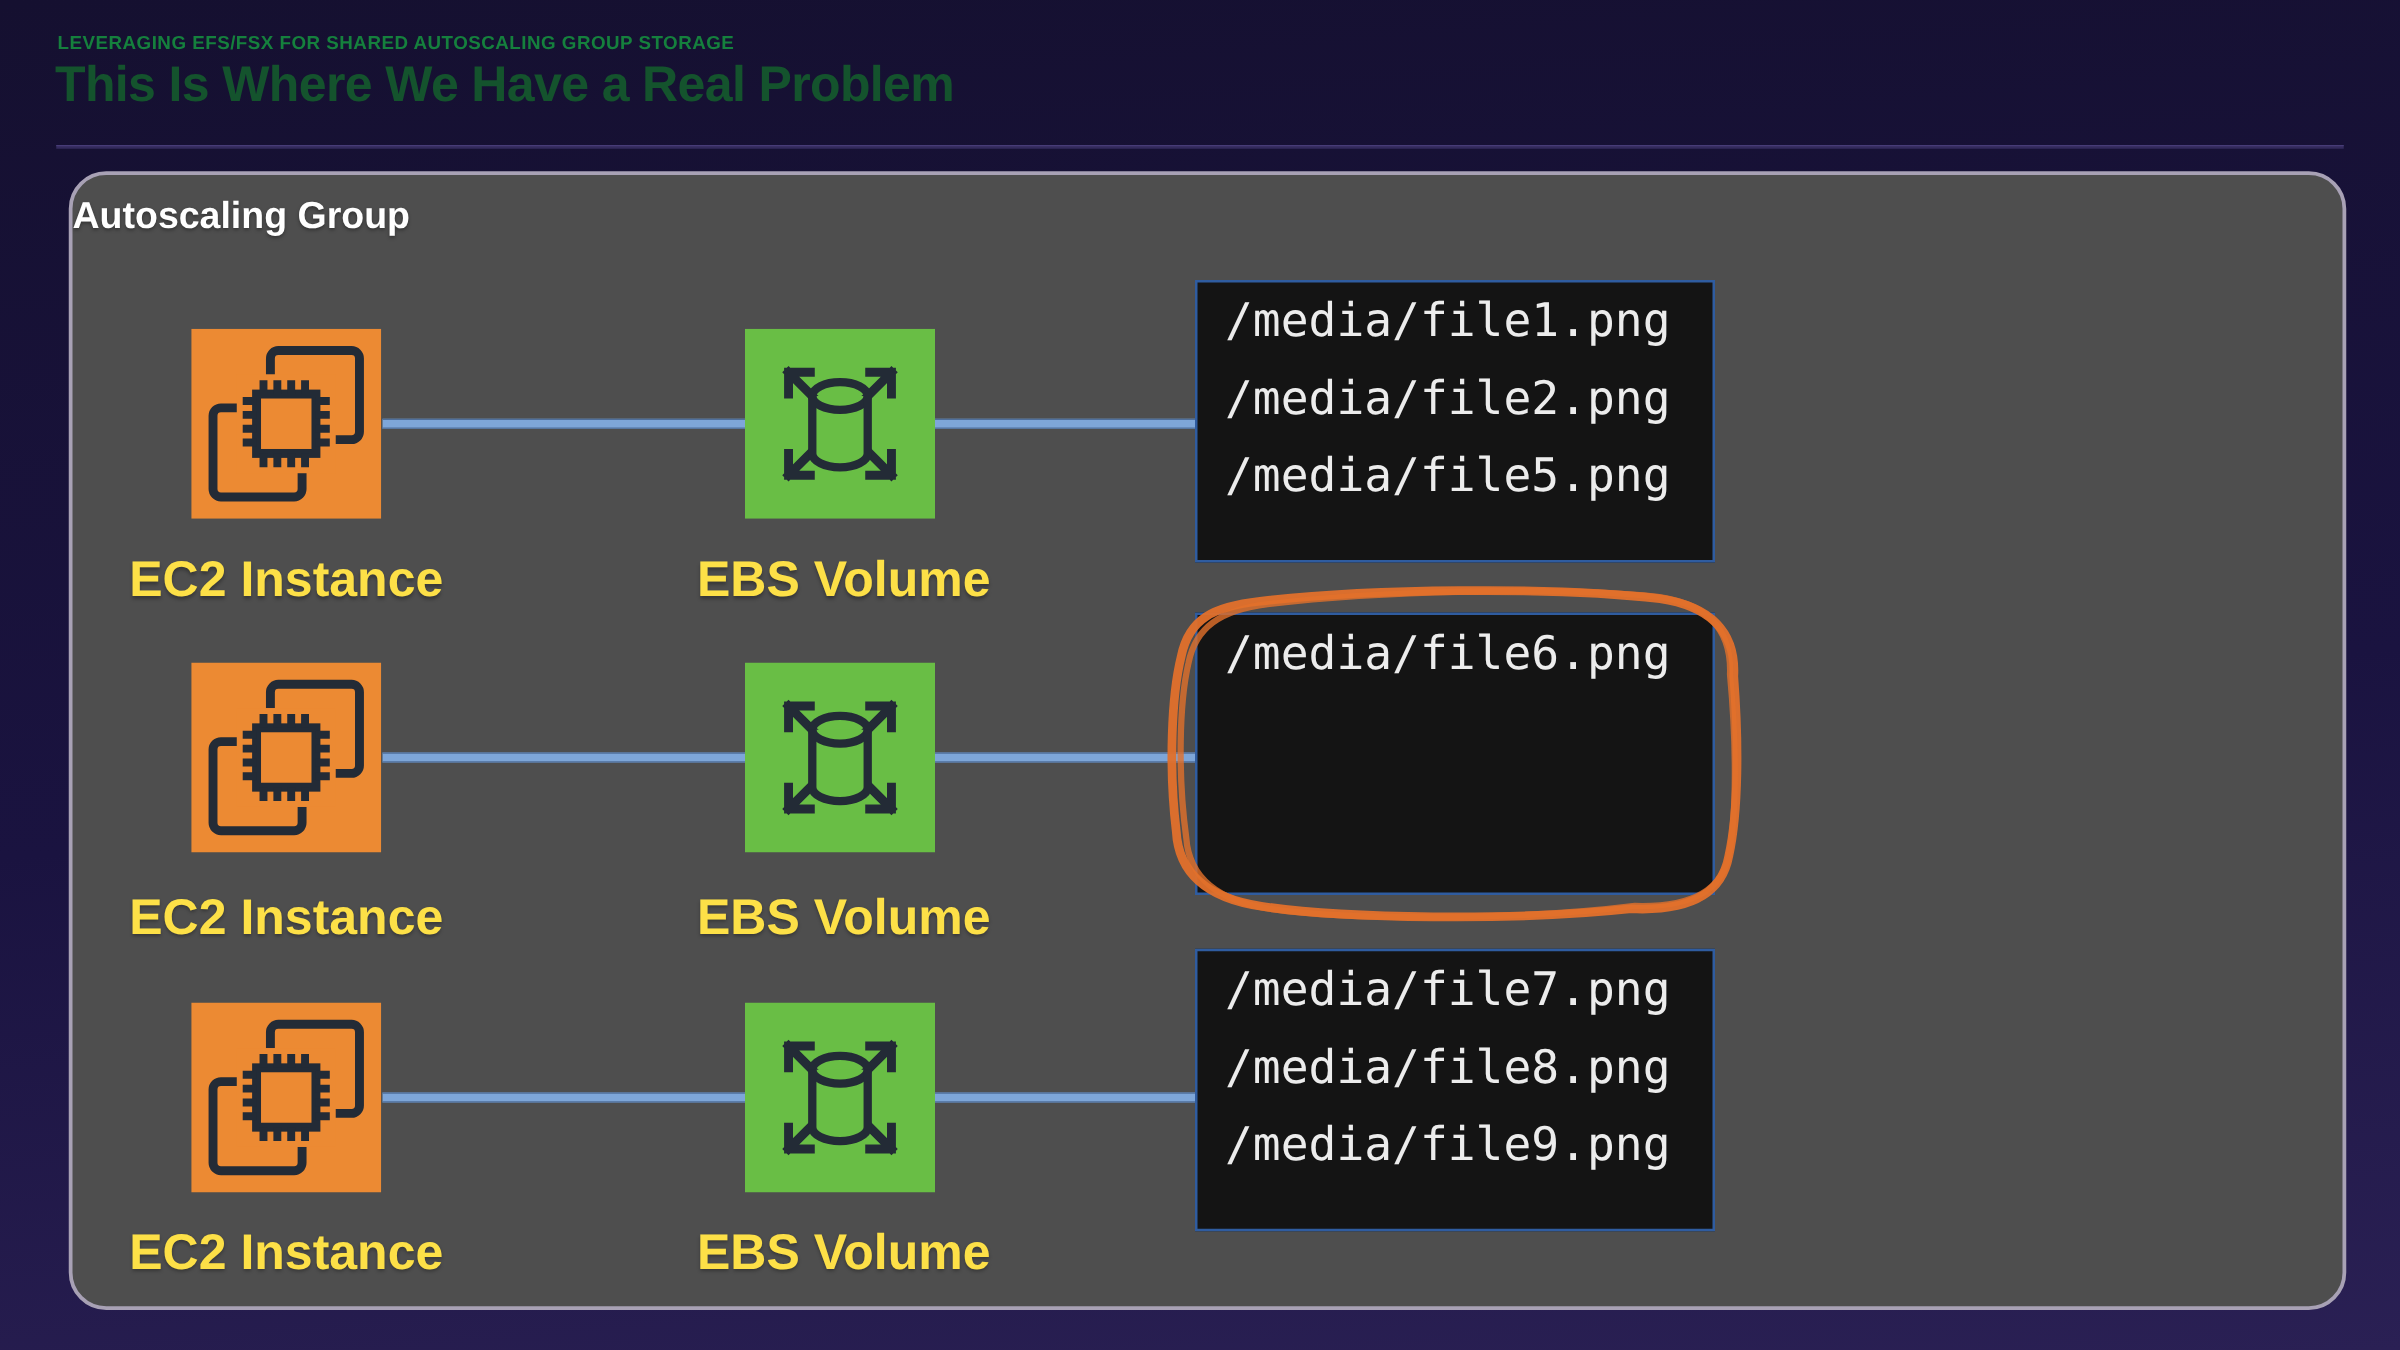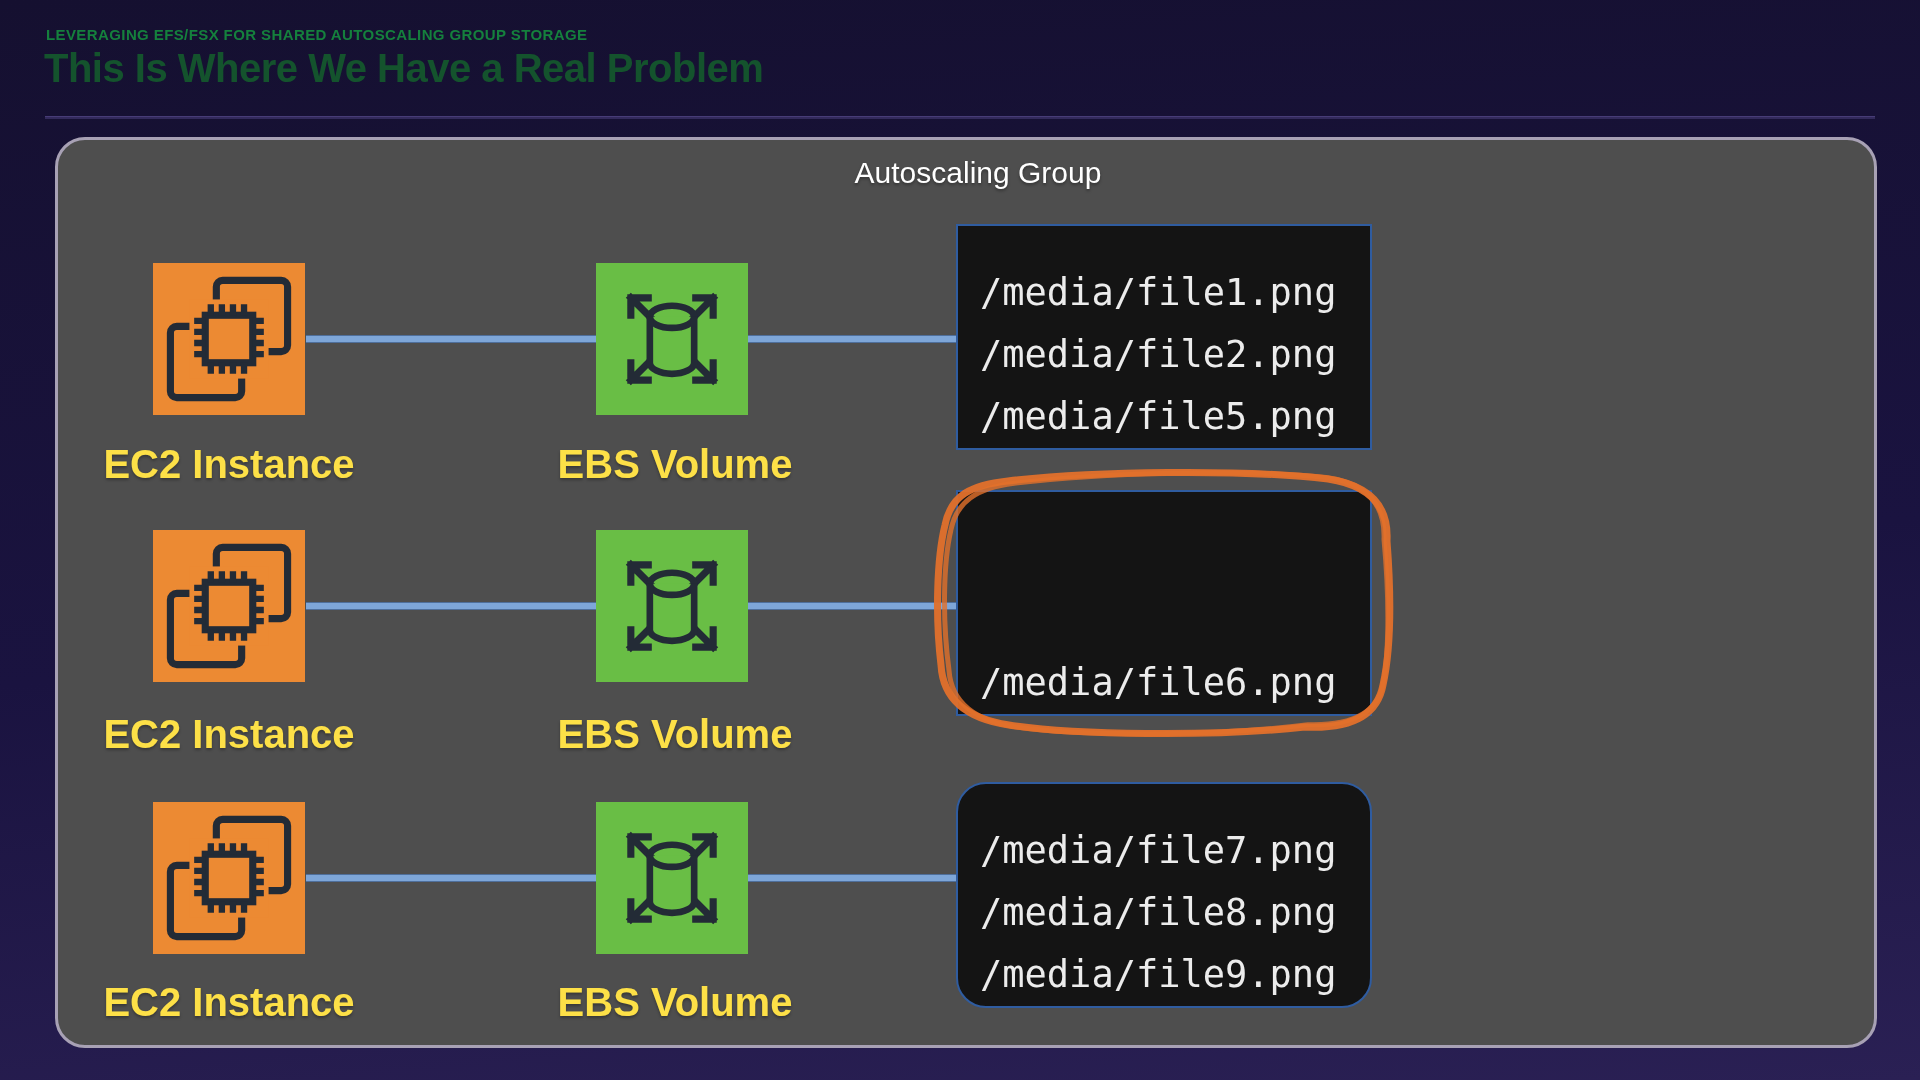--- a/index.html
+++ b/index.html
@@ -23,22 +23,22 @@
     position:absolute; left:45px; top:116px; width:1830px; height:3px;
     background:#332a5c; border-top:1px solid #473c77;
   }
   .group {
     position:absolute; left:55px; top:137px; width:1822px; height:911px;
     background:#4e4e4e;
     border:3px solid #a8a1b5;
     border-radius:30px;
   }
   .group-title {
-    position:absolute; left:12px; top:16px; width:100%;
-    text-align:center; font-size:30px; font-weight:400; color:#ffffff;
+    position:absolute; left:0; top:16px; width:100%;
+    text-align:left; font-size:30px; font-weight:700; color:#ffffff;
     text-shadow:0 2px 3px rgba(0,0,0,.35);
   }
   .icon {
     position:absolute; width:152px; height:152px;
   }
   .icon svg { width:100%; height:100%; display:block; }
   .ec2 { left:95px; }
   .ebs { left:538px; }
   .row0 .icon { top:123px; }
   .row1 .icon { top:390px; }
@@ -60,26 +60,26 @@
   }
   .label-ec2 { left:36px; }
   .label-ebs { left:482px; }
   .row0 .node-label { top:302px; }
   .row1 .node-label { top:572px; }
   .row2 .node-label { top:840px; }
   .filebox {
     position:absolute; left:898px; width:416px; height:226px;
     background:#141414;
     border:2px solid #2f5ca0;
-    display:flex; flex-direction:column; justify-content:flex-end;
+    display:flex; flex-direction:column; justify-content:flex-start;
     padding-left:22px;
   }
   .row0 .filebox { top:84px; }
   .row1 .filebox { top:350px; }
-  .row2 .filebox { top:642px;border-radius:30px; }
+  .row2 .filebox { top:619px; }
   .fileline {
     font-family:"DejaVu Sans Mono","Liberation Mono",monospace;
     font-size:37px; line-height:62px; color:#ececec; white-space:pre;
   }
   .annotation {
     position:absolute; left:855px; top:313px; width:500px; height:302px;
     pointer-events:none;
   }
 </style>
 </head>

